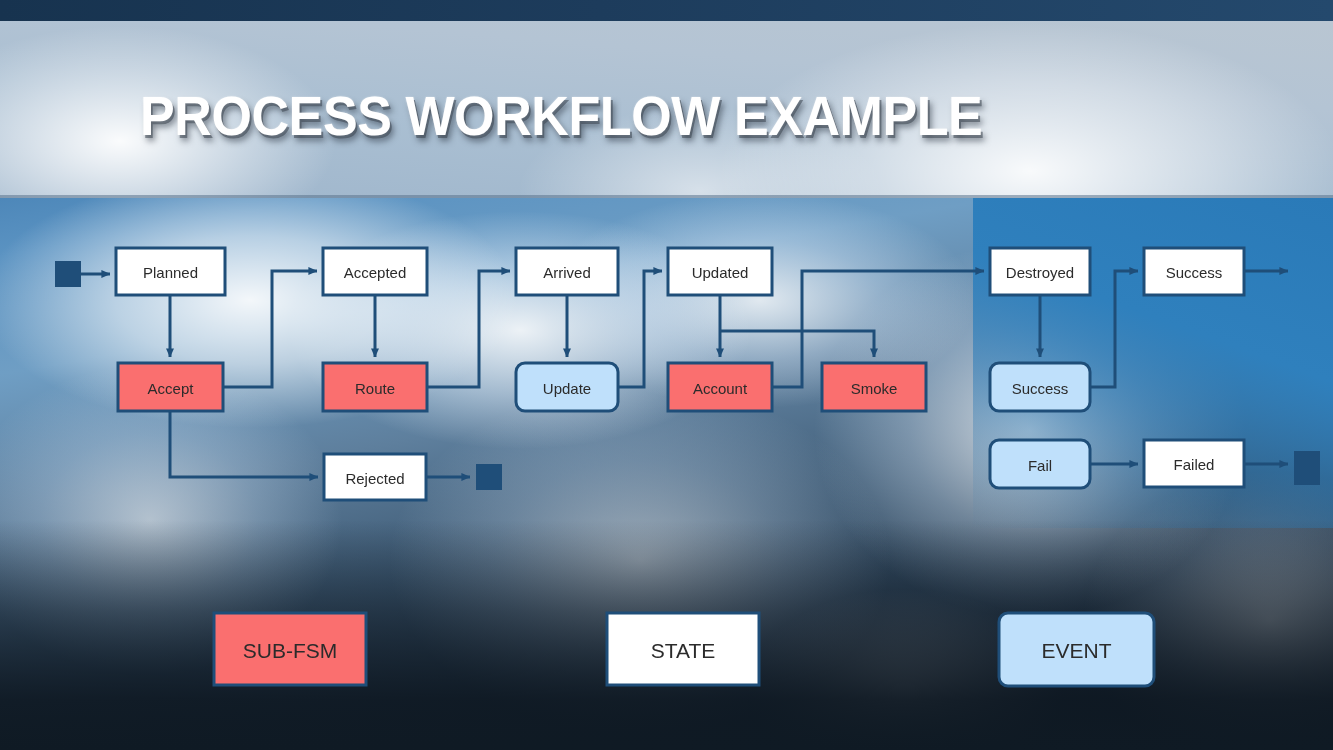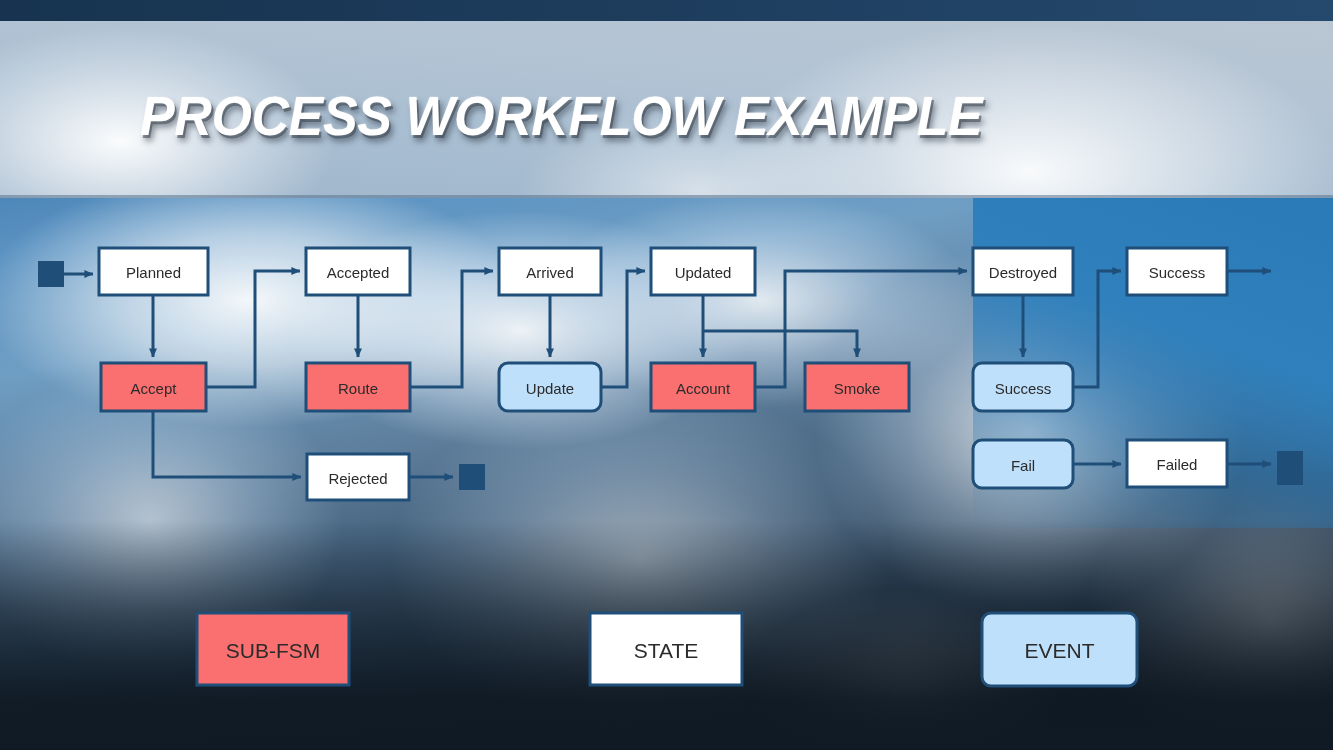--- a/index.html
+++ b/index.html
@@ -58,21 +58,20 @@
   .banner {
     position: absolute;
     left: 0; top: 21px;
     width: 100%; height: 177px;
     background:
       radial-gradient(ellipse 300px 160px at 120px 120px, rgba(255,255,255,0.95) 0%, rgba(255,255,255,0.35) 45%, rgba(255,255,255,0) 72%),
       radial-gradient(ellipse 420px 200px at 1030px 150px, rgba(255,255,255,0.92) 0%, rgba(255,255,255,0.40) 44%, rgba(255,255,255,0) 74%),
       radial-gradient(ellipse 260px 120px at 700px 170px, rgba(255,255,255,0.55) 0%, rgba(255,255,255,0) 70%),
       linear-gradient(185deg, #b9c6d2 0%, #b4c4d4 30%, #aabfd2 60%, #9fb6cc 100%);
     overflow: hidden;
-    font-style: italic;
   }
   .banner-underline {
     position: absolute;
     left: 0; bottom: 0;
     width: 100%; height: 3px;
     background: rgba(90,115,140,0.55);
   }
   .title {
     position: absolute;
     left: 140px;
@@ -88,21 +87,21 @@
     transform-origin: left center;
     text-shadow:
       2px 3px 0 rgba(60,70,80,0.55),
       4px 6px 7px rgba(40,50,62,0.55),
       0 0 2px rgba(255,255,255,0.6);
   }
 
   
   #diagram {
     position: absolute;
-    left: 0; top: 198px;
+    left: 17px; top: 198px;
     width: 1161px;
     height: 552px;
   }
   svg { display: block; }
 
   .node-rect { stroke: #1f4e79; stroke-width: 3; }
   .node-state { fill: #ffffff; }
   .node-subfsm { fill: #fa6f6f; }
   .node-event  { fill: #bfe0fb; }
   .node-term   { fill: #1f4e79; stroke: none; }

